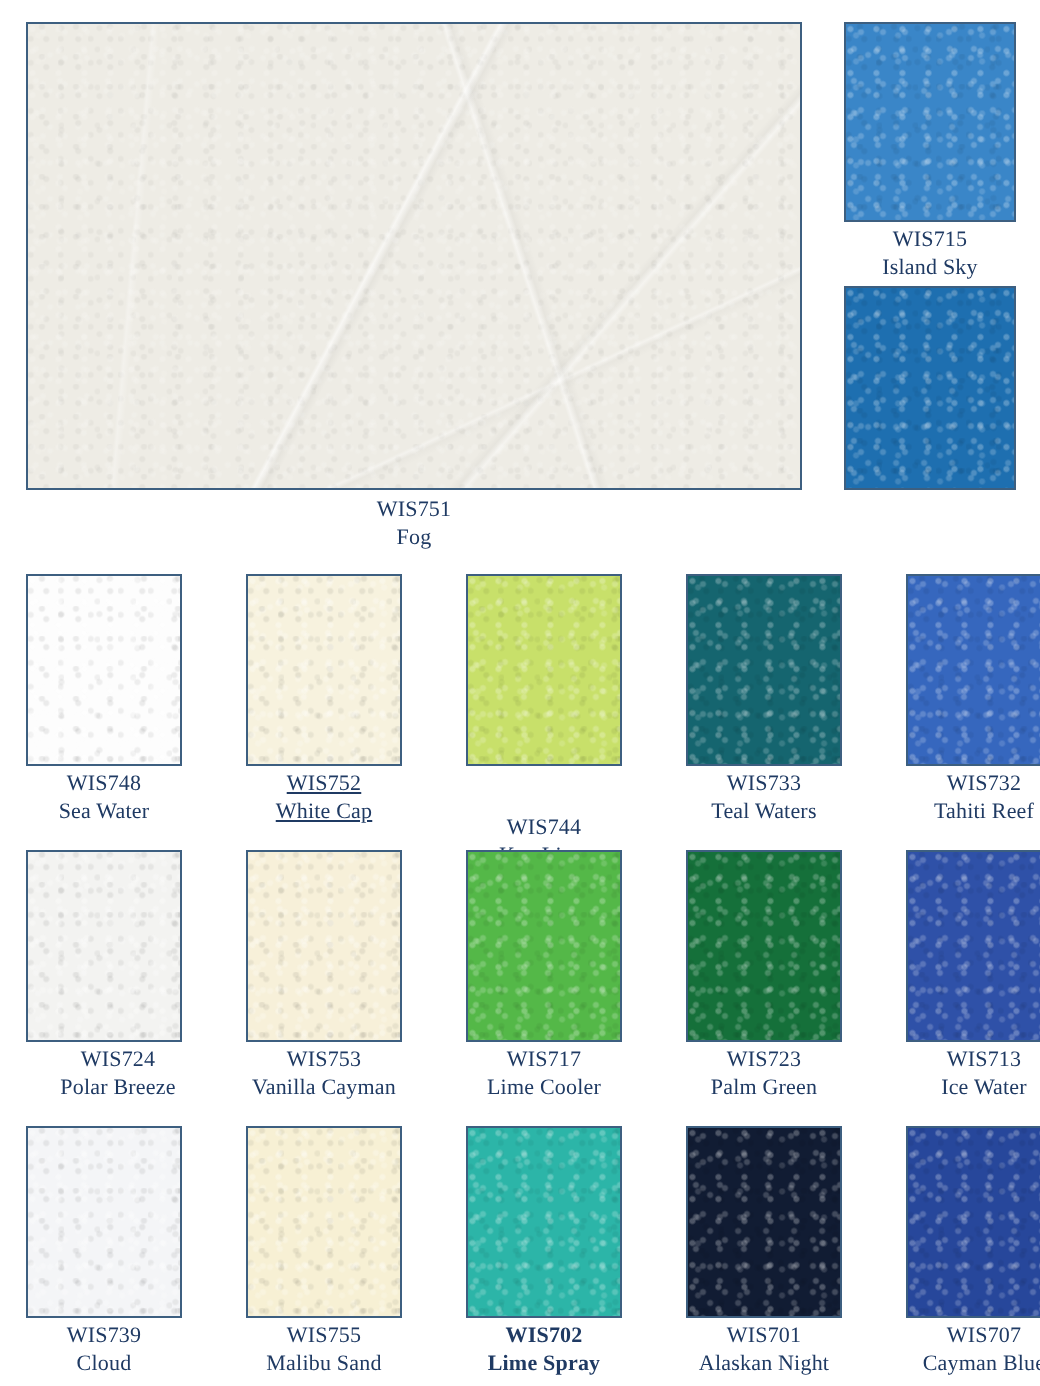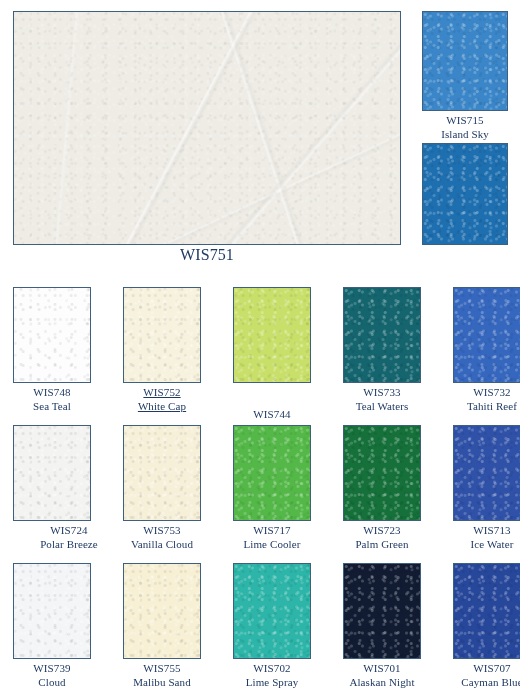--- a/index.html
+++ b/index.html
@@ -57,54 +57,55 @@
     position:absolute;
     text-align:center;
     color:#1f3a63;
     font-size:11px;
     line-height:13.5px;
     letter-spacing:.1px;
     white-space:nowrap;
   }
   .lbl .code{display:block;}
   .lbl .name{display:block;}
-  .lbl.big{font-size:16px;line-height:14px;}
+  .lbl.big{font-size:11px;line-height:14px;}
 </style>
 </head>
 <body>
 
 <div class="chart">
 
   <div class="sw" id="hero-sw" style="left: 13px; top: 11px; width: 388px; height: 234px; background: rgb(238, 236, 229);">
     <div class="grain soft"></div>
     <div class="creases"></div>
   </div>
   <div class="lbl big" id="hero-lbl" style="left: 13px; top: 248px; width: 388px;">
     <span class="code">WIS751</span>
+    <span class="name">Fog</span>
   </div>
 
   <div class="sw" id="right-sw-0" style="left: 422px; top: 11px; width: 86px; height: 100px; background: rgb(58, 134, 200);">
     <div class="grain"></div>
   </div>
   <div class="lbl" id="right-lbl-0" style="left: 422px; top: 114px; width: 86px;">
     <span class="code">WIS715</span>
     <span class="name">Island Sky</span>
   </div>
 
   <div class="sw" id="right-sw-1" style="left: 422px; top: 143px; width: 86px; height: 102px; background: rgb(30, 111, 176);">
     <div class="grain"></div>
   </div>
 
   <div id="grid-host">
       <div class="sw" style="left: 13px; top: 287px; width: 78px; height: 96px; background: rgb(253, 253, 253);">
         <div class="grain strong"></div>
       </div>
       <div class="lbl" style="left: 3px; top: 386px; width: 98px;">
         <span class="code">WIS748</span>
-        <span class="name">Sea Teal</span>
+        <span class="name">Sea Water</span>
       </div>
       <div class="sw" style="left: 123px; top: 287px; width: 78px; height: 96px; background: rgb(247, 242, 222);">
         <div class="grain strong"></div>
       </div>
       <div class="lbl" style="left: 113px; top: 386px; width: 98px; text-decoration: underline;">
         <span class="code">WIS752</span>
         <span class="name">White Cap</span>
       </div>
       <div class="sw" style="left: 233px; top: 287px; width: 78px; height: 96px; background: rgb(200, 224, 106);">
         <div class="grain"></div>
@@ -123,30 +124,30 @@
       <div class="sw" style="left: 453px; top: 287px; width: 78px; height: 96px; background: rgb(54, 103, 190);">
         <div class="grain"></div>
       </div>
       <div class="lbl" style="left: 443px; top: 386px; width: 98px;">
         <span class="code">WIS732</span>
         <span class="name">Tahiti Reef</span>
       </div>
       <div class="sw" style="left: 13px; top: 425px; width: 78px; height: 96px; background: rgb(243, 243, 241);">
         <div class="grain strong"></div>
       </div>
-      <div class="lbl" style="left: 20px; top: 524px; width: 98px;">
+      <div class="lbl" style="left: 10px; top: 524px; width: 98px;">
         <span class="code">WIS724</span>
         <span class="name">Polar Breeze</span>
       </div>
       <div class="sw" style="left: 123px; top: 425px; width: 78px; height: 96px; background: rgb(247, 240, 217);">
         <div class="grain strong"></div>
       </div>
       <div class="lbl" style="left: 113px; top: 524px; width: 98px;">
         <span class="code">WIS753</span>
-        <span class="name">Vanilla Cloud</span>
+        <span class="name">Vanilla Cayman</span>
       </div>
       <div class="sw" style="left: 233px; top: 425px; width: 78px; height: 96px; background: rgb(84, 184, 72);">
         <div class="grain"></div>
       </div>
       <div class="lbl" style="left: 223px; top: 524px; width: 98px;">
         <span class="code">WIS717</span>
         <span class="name">Lime Cooler</span>
       </div>
       <div class="sw" style="left: 343px; top: 425px; width: 78px; height: 96px; background: rgb(21, 112, 58);">
         <div class="grain"></div>
@@ -172,21 +173,21 @@
       <div class="sw" style="left: 123px; top: 563px; width: 78px; height: 96px; background: rgb(247, 240, 212);">
         <div class="grain strong"></div>
       </div>
       <div class="lbl" style="left: 113px; top: 662px; width: 98px;">
         <span class="code">WIS755</span>
         <span class="name">Malibu Sand</span>
       </div>
       <div class="sw" style="left: 233px; top: 563px; width: 78px; height: 96px; background: rgb(44, 181, 168);">
         <div class="grain"></div>
       </div>
-      <div class="lbl" style="left: 223px; top: 662px; width: 98px;">
+      <div class="lbl" style="left: 223px; top: 662px; width: 98px; font-weight: bold;">
         <span class="code">WIS702</span>
         <span class="name">Lime Spray</span>
       </div>
       <div class="sw" style="left: 343px; top: 563px; width: 78px; height: 96px; background: rgb(17, 28, 51);">
         <div class="grain"></div>
       </div>
       <div class="lbl" style="left: 333px; top: 662px; width: 98px;">
         <span class="code">WIS701</span>
         <span class="name">Alaskan Night</span>
       </div>

